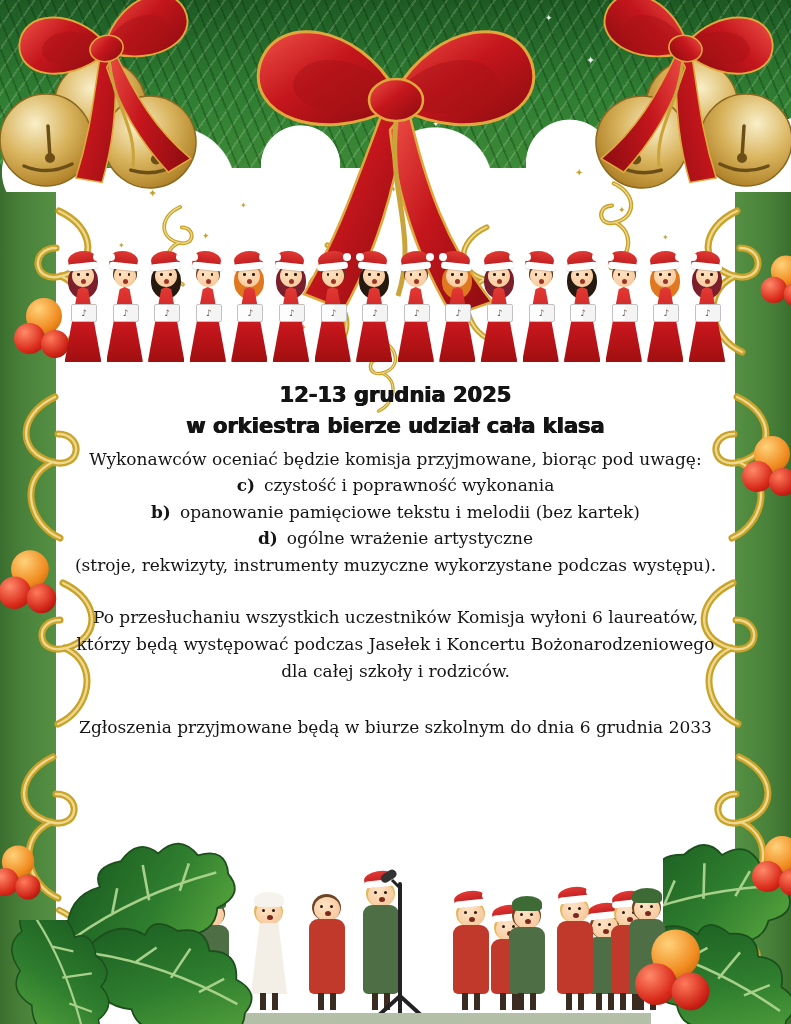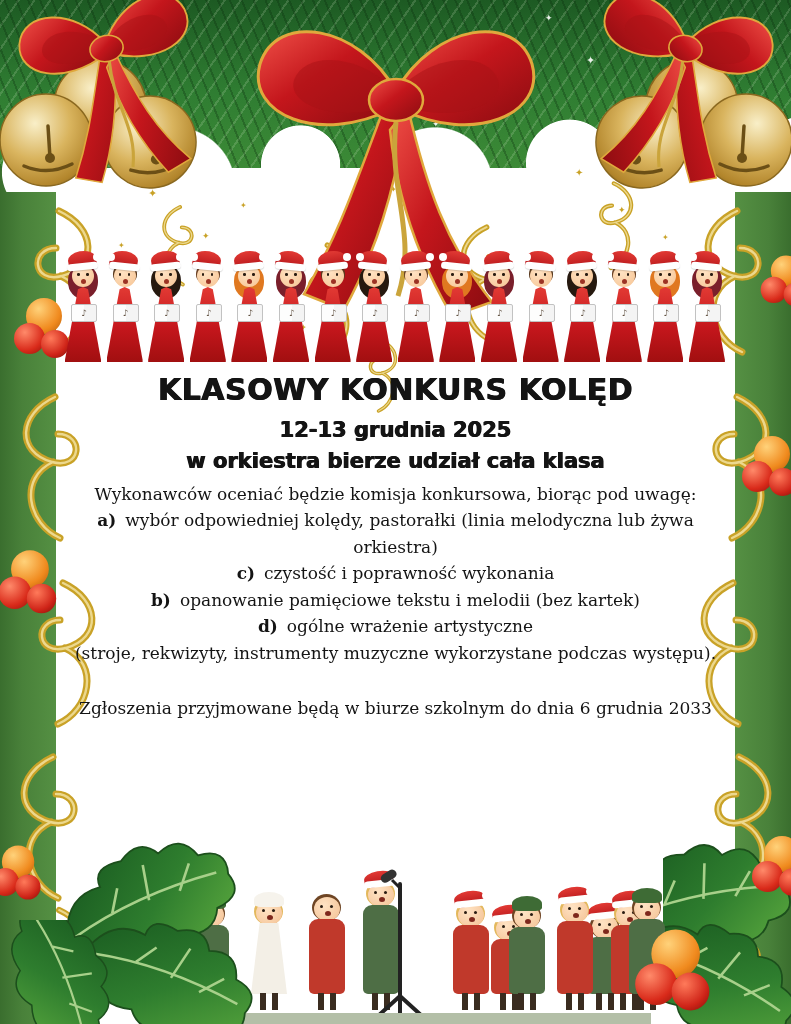--- a/index.html
+++ b/index.html
@@ -457,37 +457,34 @@
         <span class="c-mouth"></span>
         <span class="c-dress"></span>
         <span class="c-book">♪</span>
         <span class="c-cone"></span>
         <span class="c-brim"></span>
         <span class="c-pom"></span>
       </div>
     </div>
 
   <div class="content">
-    <div class="title h-heavy">KLASOWY KONKURS KOLĘD</div>
     <div class="dateline h-heavy">12-13 grudnia 2025</div>
     <div class="partline h-heavy">w orkiestra bierze udział cała klasa</div>
-    <div class="serif intro">Wykonawców oceniać będzie komisja konkursowa, biorąc pod uwagę:</div>
-    <div class="serif crit">
-      <span class="lbl">a)</span><span>wybór odpowiedniej kolędy, pastorałki (linia melodyczna lub żywa orkiestra)</span>
-    </div>
+    <div class="serif intro">Wykonawców oceniać będzie komisja przyjmowane, biorąc pod uwagę:</div>
     <div class="serif crit">
       <span class="lbl">c)</span><span>czystość i poprawność wykonania</span>
     </div>
     <div class="serif crit">
       <span class="lbl">b)</span><span>opanowanie pamięciowe tekstu i melodii (bez kartek)</span>
     </div>
     <div class="serif crit">
       <span class="lbl">d)</span><span>ogólne wrażenie artystyczne</span>
     </div>
     <div class="serif note">(stroje, rekwizyty, instrumenty muzyczne wykorzystane podczas występu).</div>
+    <div class="serif para1">Po przesłuchaniu wszystkich uczestników Komisja wyłoni 6 laureatów, którzy będą występować podczas Jasełek i Koncertu Bożonarodzeniowego dla całej szkoły i rodziców.</div>
     <div class="serif deadline">Zgłoszenia przyjmowane będą w biurze szkolnym do dnia 6 grudnia 2033</div>
   </div>
 
   <svg class="holly" style="left:600px;top:840px" width="200" height="120" viewBox="0 0 150 100">
       <use href="#holly" transform="rotate(-18 75 50)"></use>
     </svg>
   <svg class="holly" style="left:620px;top:920px" width="190" height="115" viewBox="0 0 150 100">
       <use href="#holly" transform="rotate(20 75 50)"></use>
     </svg>
   <div class="kids-scene" id="kidsScene">

